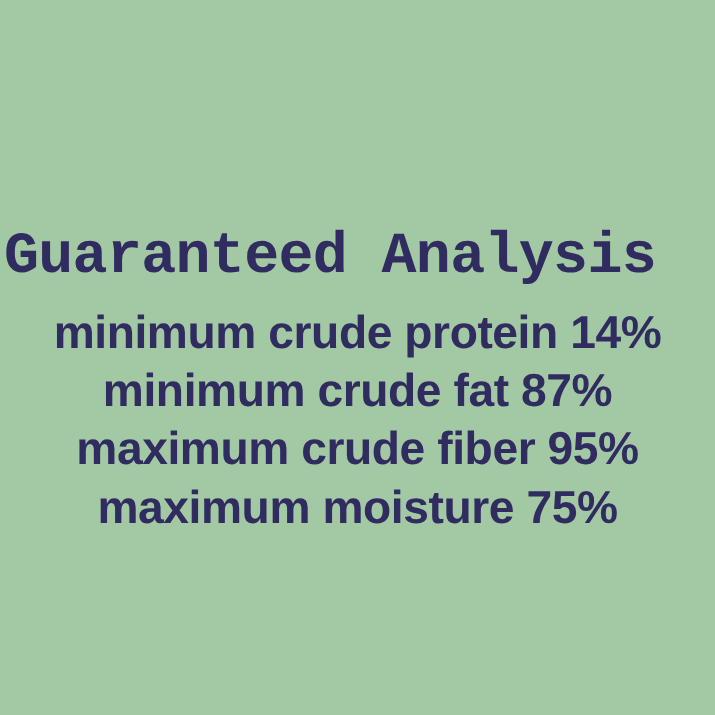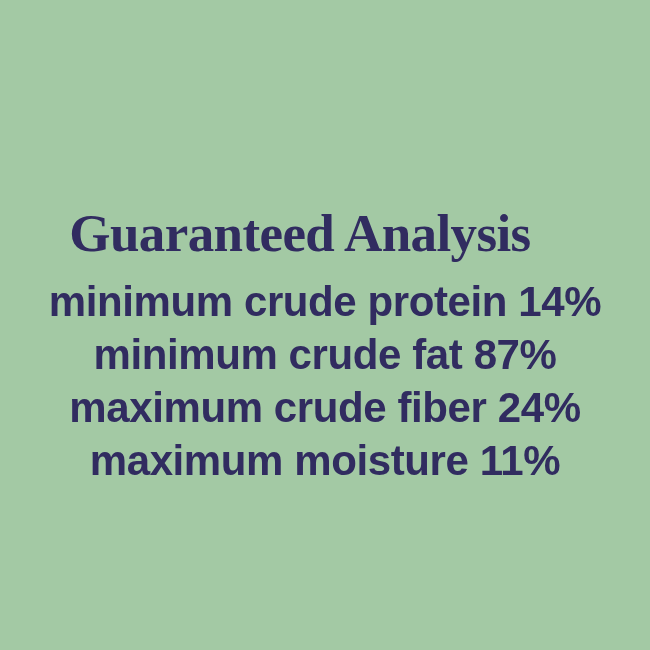--- a/index.html
+++ b/index.html
@@ -28,21 +28,21 @@
     width: 650px;
     text-align: center;
   }
   #panel-title {
     position: absolute;
     top: 168px;
     left: 0;
     width: 600px;
     text-align: center;
     color: #312c60;
-    font-family: Liberation Serif, serif;
+    font-family: Liberation Mono, monospace;
     font-weight: 700;
     font-size: 53px;
     line-height: 58px;
     letter-spacing: -0.6px;
     white-space: nowrap;
   }
   #analysis-list {
     position: absolute;
     top: 275px;
     left: 0;
@@ -71,19 +71,19 @@
 
 <div id="panel">
 
   <div id="content">
 
     <h1 id="panel-title">Guaranteed Analysis</h1>
 
     <ul id="analysis-list">
       <li class="analysis-row">minimum crude protein 14%</li>
       <li class="analysis-row">minimum crude fat 87%</li>
-      <li class="analysis-row">maximum crude fiber 24%</li>
-      <li class="analysis-row">maximum moisture 11%</li>
+      <li class="analysis-row">maximum crude fiber 95%</li>
+      <li class="analysis-row">maximum moisture 75%</li>
     </ul>
 
   </div>
 
 </div>
 
 </body></html>

